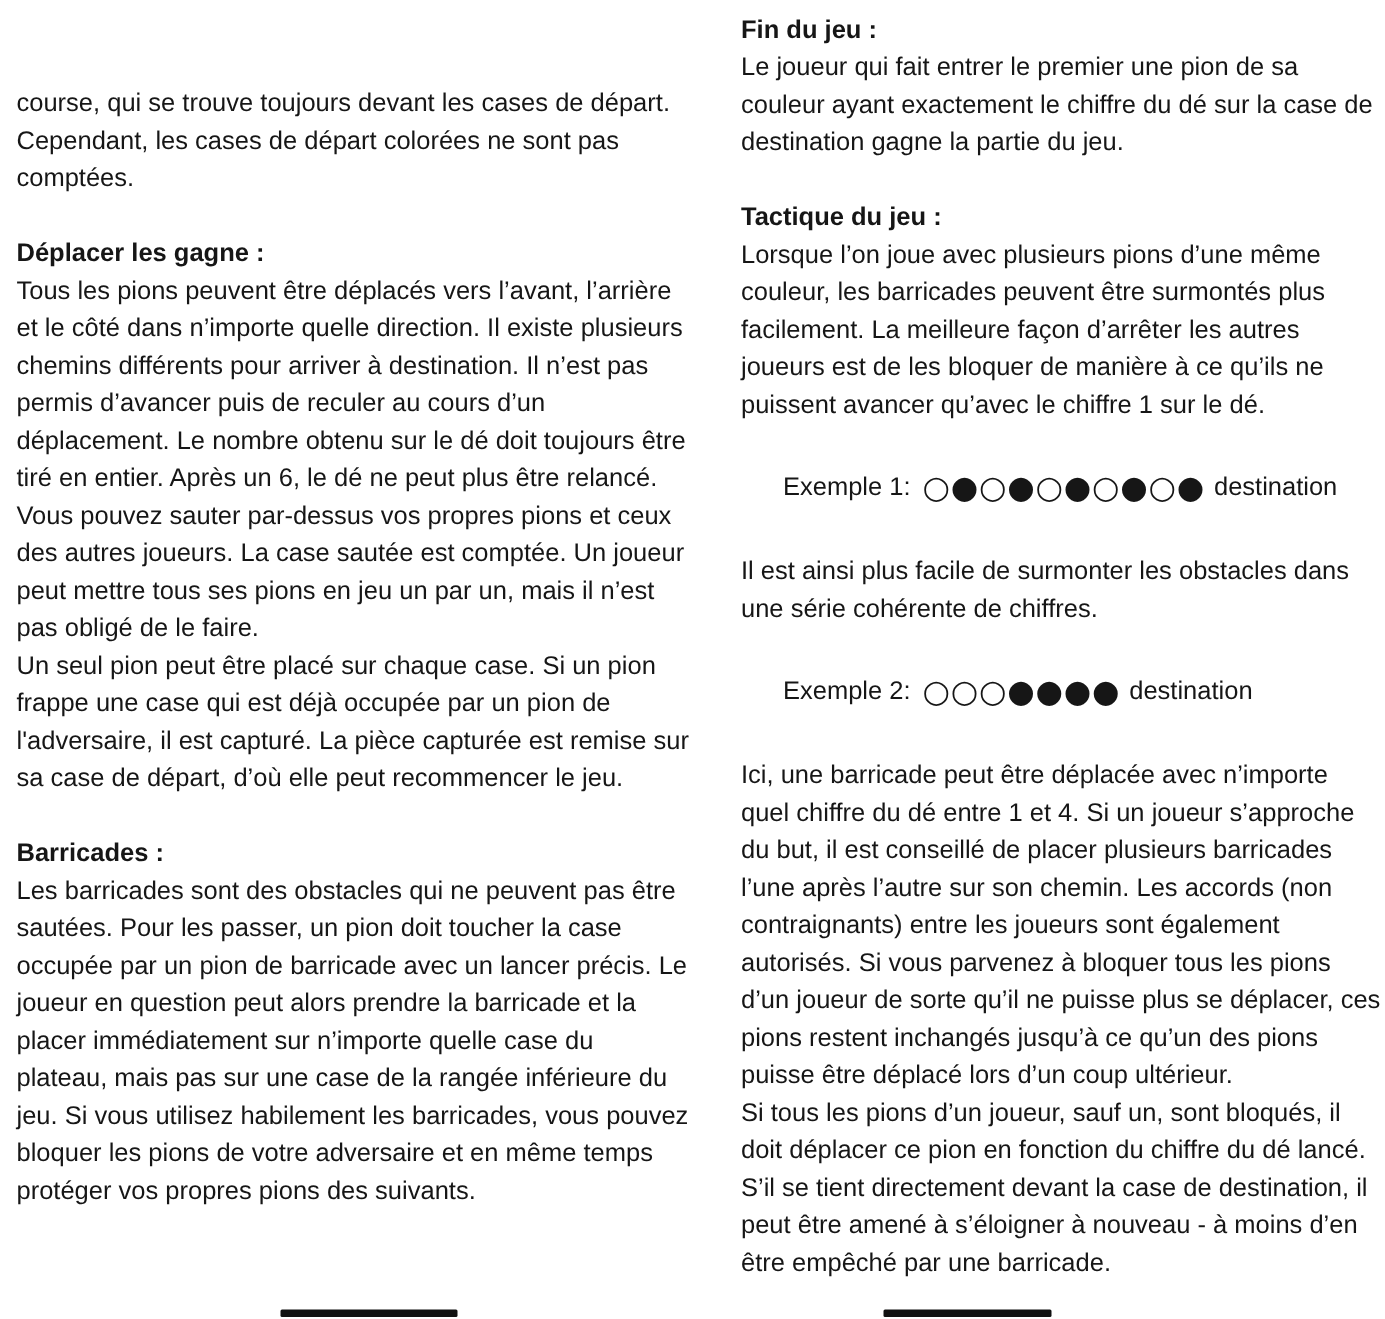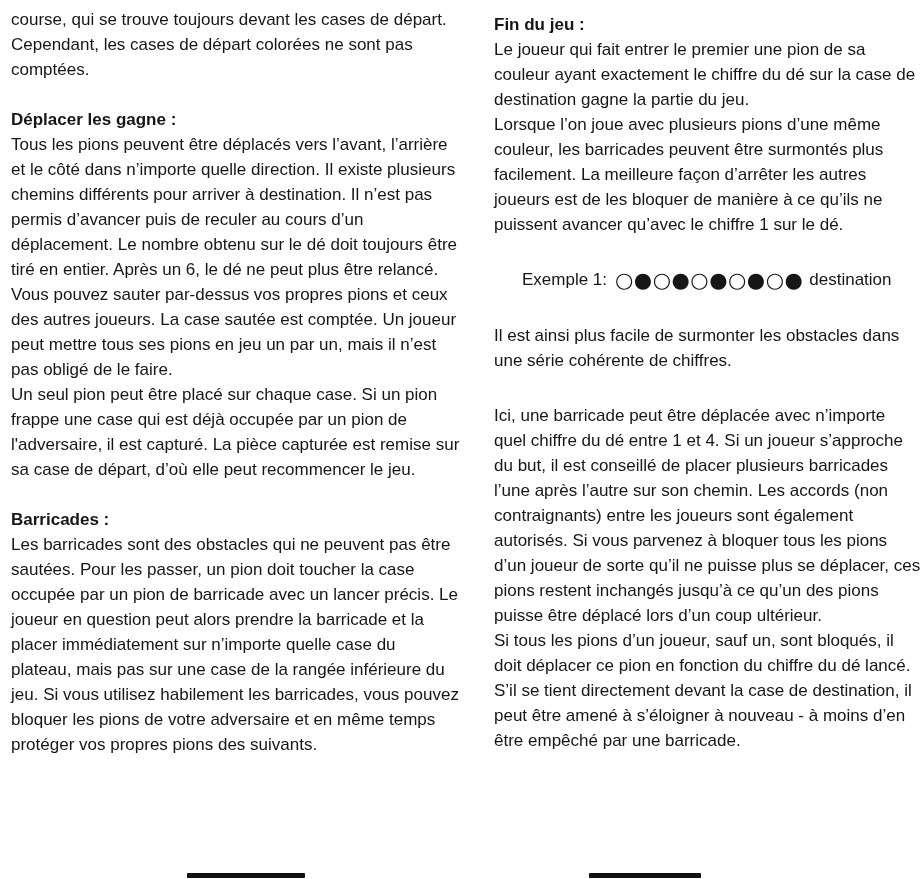--- a/index.html
+++ b/index.html
@@ -70,28 +70,32 @@
     <p>Un seul pion peut être placé sur chaque case. Si un pion frappe une case qui est déjà occupée par un pion de l'adversaire, il est capturé. La pièce capturée est remise sur sa case de départ, d’où elle peut recommencer le jeu.</p>
 
     <h3>Barricades :</h3>
     <p>Les barricades sont des obstacles qui ne peuvent pas être sautées. Pour les passer, un pion doit toucher la case occupée par un pion de barricade avec un lancer précis. Le joueur en question peut alors prendre la barricade et la placer immédiatement sur n’importe quelle case du plateau, mais pas sur une case de la rangée inférieure du jeu. Si vous utilisez habilement les barricades, vous pouvez bloquer les pions de votre adversaire et en même temps protéger vos propres pions des suivants.</p>
   </div>
 
   <div class="col col-right">
     <h3>Fin du jeu :</h3>
     <p>Le joueur qui fait entrer le premier une pion de sa couleur ayant exactement le chiffre du dé sur la case de destination gagne la partie du jeu.</p>
 
+    <h3>Tactique du jeu :</h3>
     <p>Lorsque l’on joue avec plusieurs pions d’une même couleur, les barricades peuvent être surmontés plus facilement. La meilleure façon d’arrêter les autres joueurs est de les bloquer de manière à ce qu’ils ne puissent avancer qu’avec le chiffre 1 sur le dé.</p>
 
     <p class="example gap-lg">
       <span class="label">Exemple 1:</span><span class="circles">○●○●○●○●○●</span><span class="suffix">destination</span>
     </p>
 
     <p class="gap-lg">Il est ainsi plus facile de surmonter les obstacles dans une série cohérente de chiffres.</p>
 
+    <p class="example gap-lg">
+      <span class="label">Exemple 2:</span><span class="circles">○○○●●●●</span><span class="suffix">destination</span>
+    </p>
 
     <p class="gap-lg">Ici, une barricade peut être déplacée avec n’importe quel chiffre du dé entre 1 et 4. Si un joueur s’approche du but, il est conseillé de placer plusieurs barricades l’une après l’autre sur son chemin. Les accords (non contraignants) entre les joueurs sont également autorisés. Si vous parvenez à bloquer tous les pions d’un joueur de sorte qu’il ne puisse plus se déplacer, ces pions restent inchangés jusqu’à ce qu’un des pions puisse être déplacé lors d’un coup ultérieur.</p>
     <p>Si tous les pions d’un joueur, sauf un, sont bloqués, il doit déplacer ce pion en fonction du chiffre du dé lancé. S’il se tient directement devant la case de destination, il peut être amené à s’éloigner à nouveau - à moins d’en être empêché par une barricade.</p>
   </div>
 
 </div>
 
 <div class="artifact artifact-1"></div>
 <div class="artifact artifact-2"></div>
 

